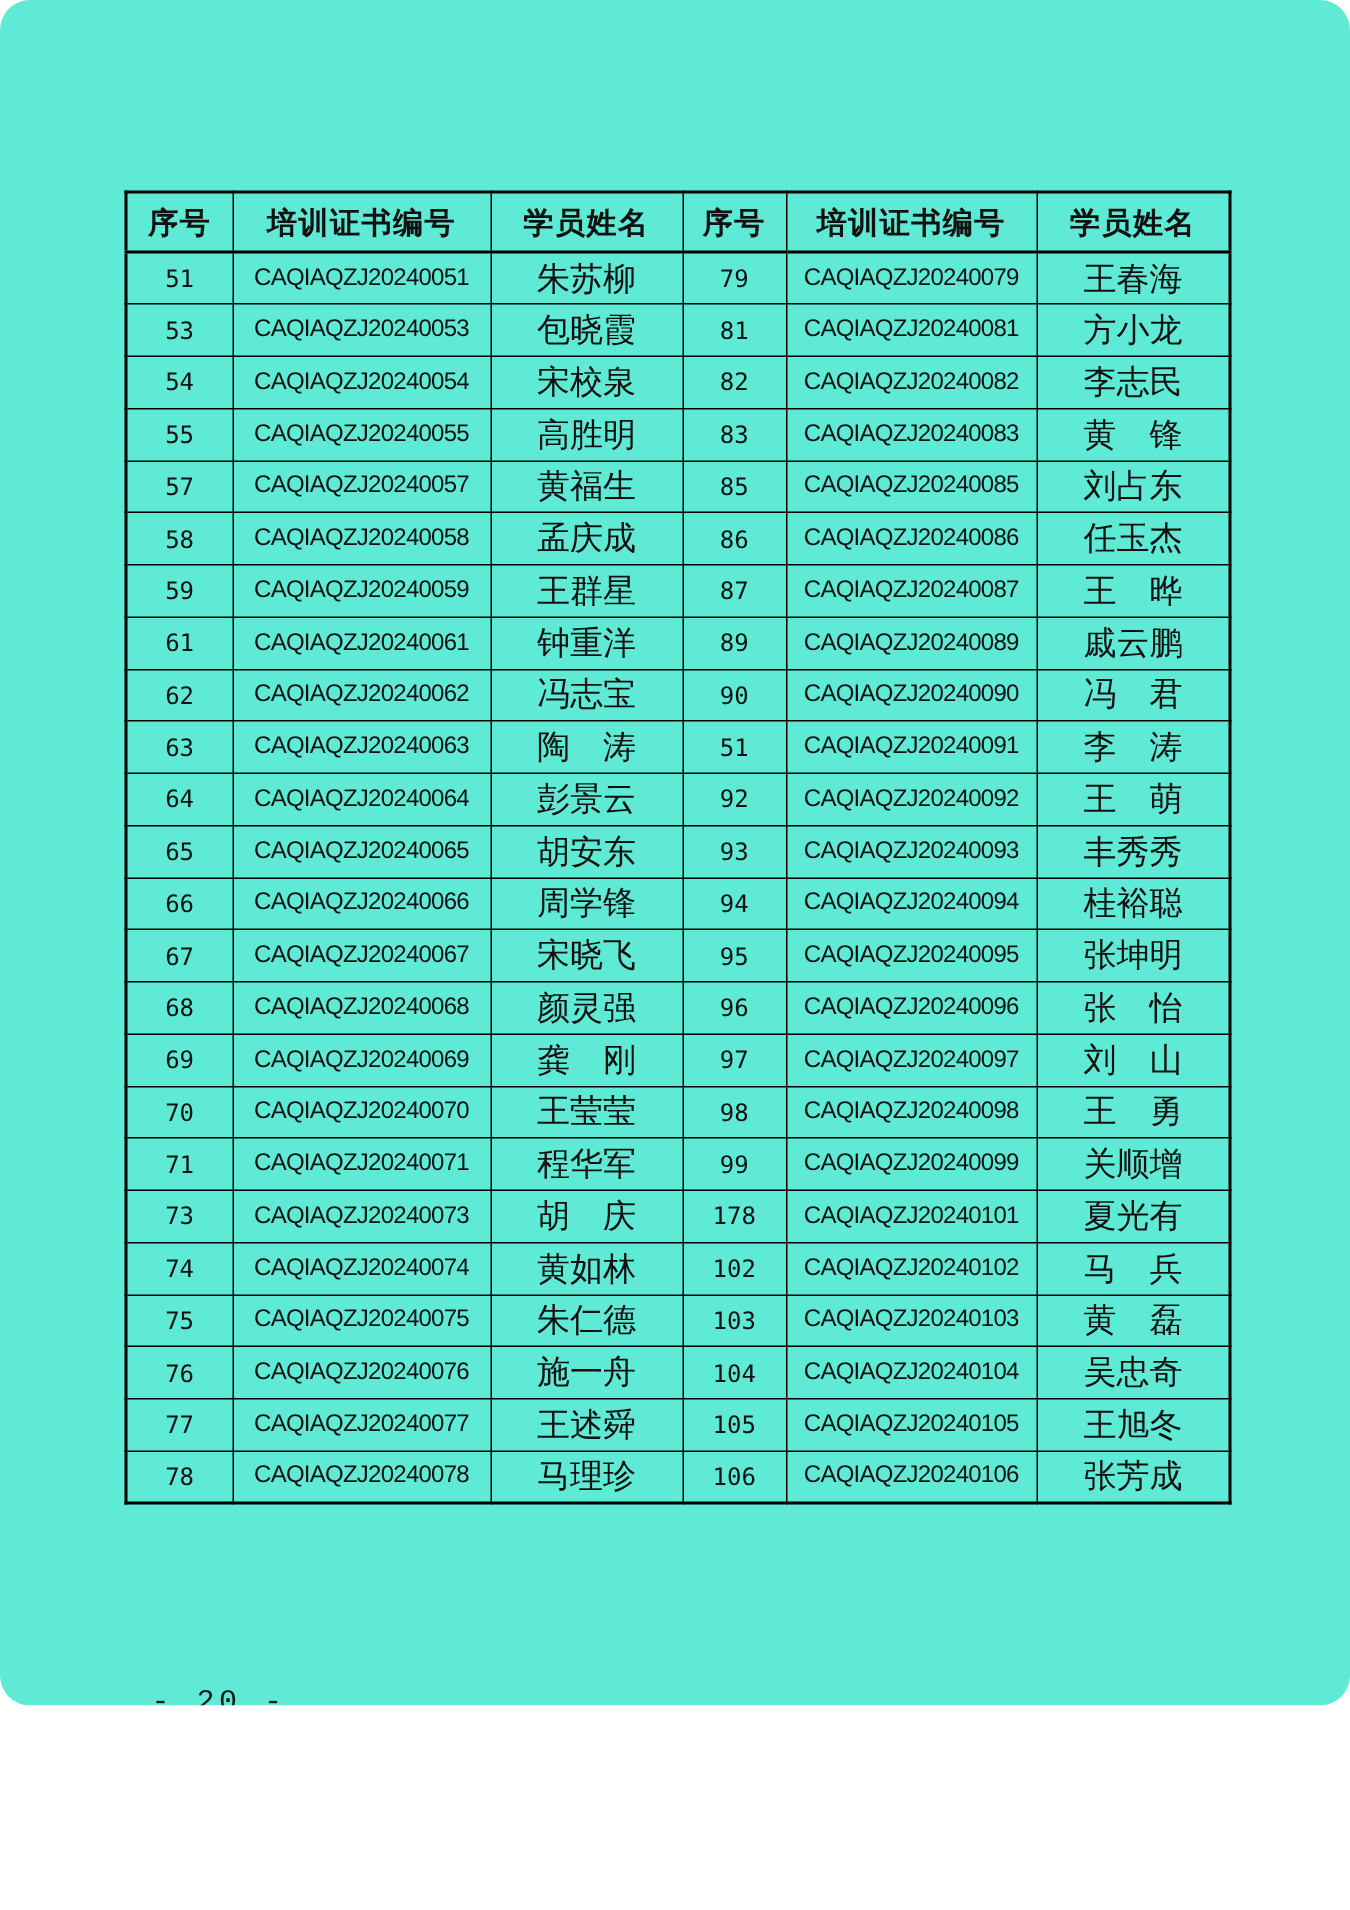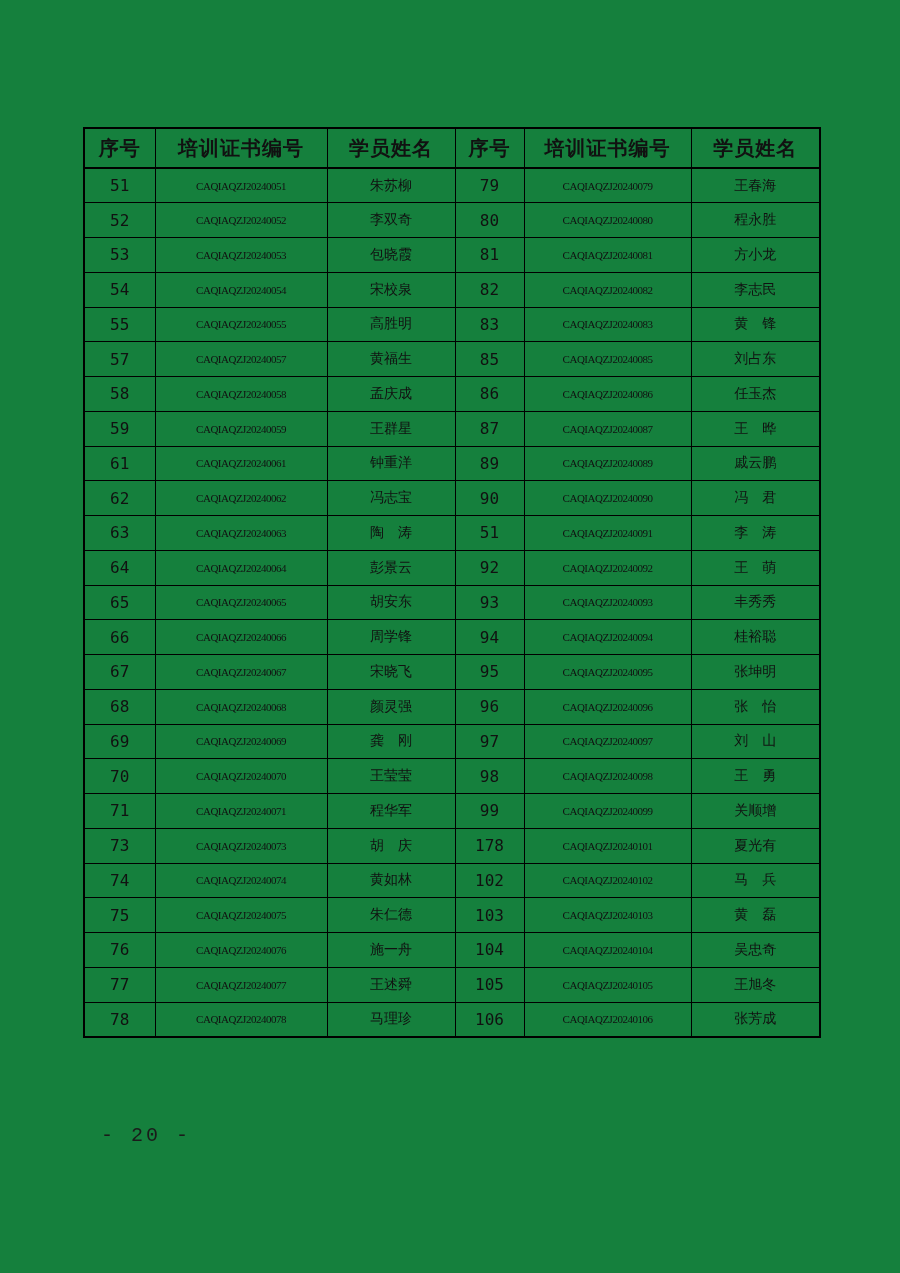--- a/index.html
+++ b/index.html
@@ -4,23 +4,24 @@
 <style>
   html, body {
     margin: 0;
     padding: 0;
     background: #ffffff;
     font-family: "Liberation Serif", serif;
   }
   .page {
     position: relative;
     width: 900px;
-    height: 1273px;
-    background: #15803d;
+    height: 1137px;
+    background: #5eead4;
     overflow: hidden;
+    border-radius: 20px;
   }
   table.roster-table {
     position: absolute;
     left: 83px;
     top: 127px;
     width: 736px;
     border-collapse: collapse;
     table-layout: fixed;
     border: 2px solid #000000;
   }
@@ -45,27 +46,27 @@
     letter-spacing: 1px;
   }
   table.roster-table tbody tr {
     height: 34.75px;
   }
   td.cell-serial {
     font-family: "DejaVu Sans Mono", monospace;
     font-size: 16px;
   }
   td.cell-cert {
-    font-family: Liberation Serif, serif;
-    font-size: 11px;
+    font-family: Liberation Sans, sans-serif;
+    font-size: 16px;
     letter-spacing: -0.5px;
   }
   td.cell-name {
     font-family: "Liberation Serif", serif;
-    font-size: 14px;
+    font-size: 22px;
   }
   .page-footer {
     position: absolute;
     left: 101px;
     top: 1124px;
     font-family: Liberation Mono, monospace;
     font-size: 20px;
     color: #1a1a1a;
     letter-spacing: 3px;
   }
@@ -97,28 +98,20 @@
     <tbody id="roster-body">
         <tr>
           <td class="cell-serial">51</td>
           <td class="cell-cert">CAQIAQZJ20240051</td>
           <td class="cell-name">朱苏柳</td>
           <td class="cell-serial">79</td>
           <td class="cell-cert">CAQIAQZJ20240079</td>
           <td class="cell-name">王春海</td>
         </tr>
         <tr>
-          <td class="cell-serial">52</td>
-          <td class="cell-cert">CAQIAQZJ20240052</td>
-          <td class="cell-name">李双奇</td>
-          <td class="cell-serial">80</td>
-          <td class="cell-cert">CAQIAQZJ20240080</td>
-          <td class="cell-name">程永胜</td>
-        </tr>
-        <tr>
           <td class="cell-serial">53</td>
           <td class="cell-cert">CAQIAQZJ20240053</td>
           <td class="cell-name">包晓霞</td>
           <td class="cell-serial">81</td>
           <td class="cell-cert">CAQIAQZJ20240081</td>
           <td class="cell-name">方小龙</td>
         </tr>
         <tr>
           <td class="cell-serial">54</td>
           <td class="cell-cert">CAQIAQZJ20240054</td>

